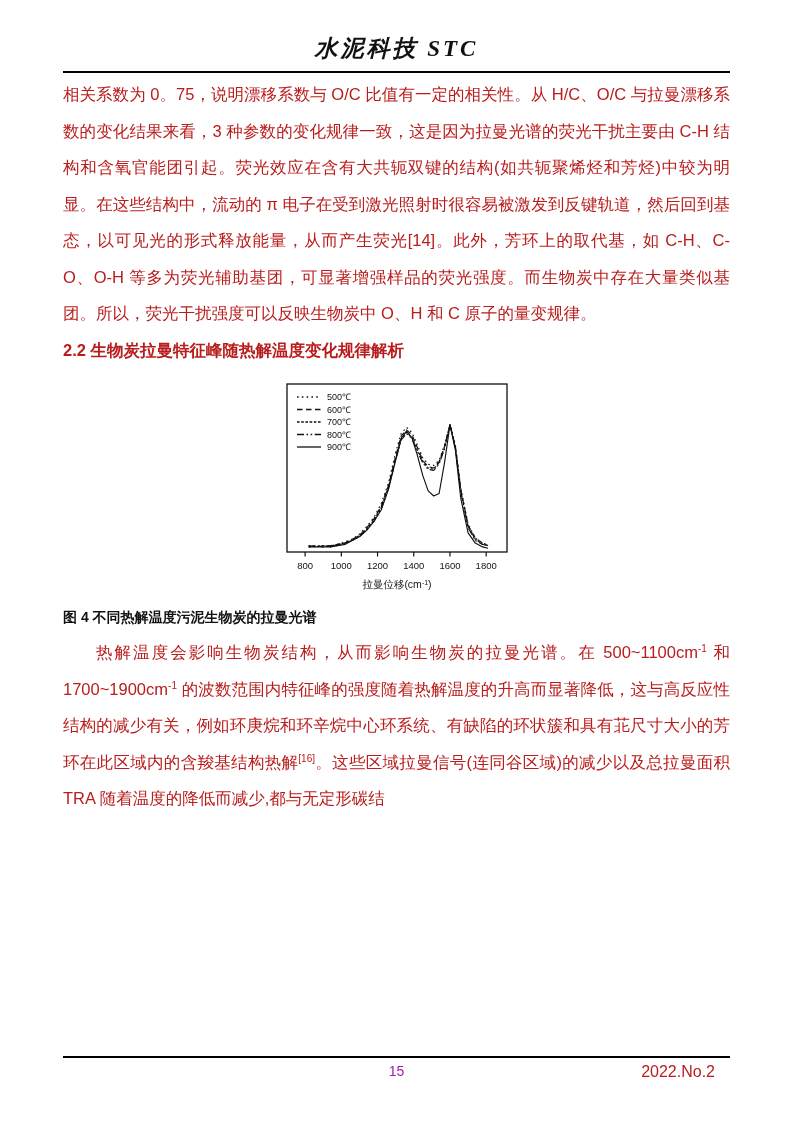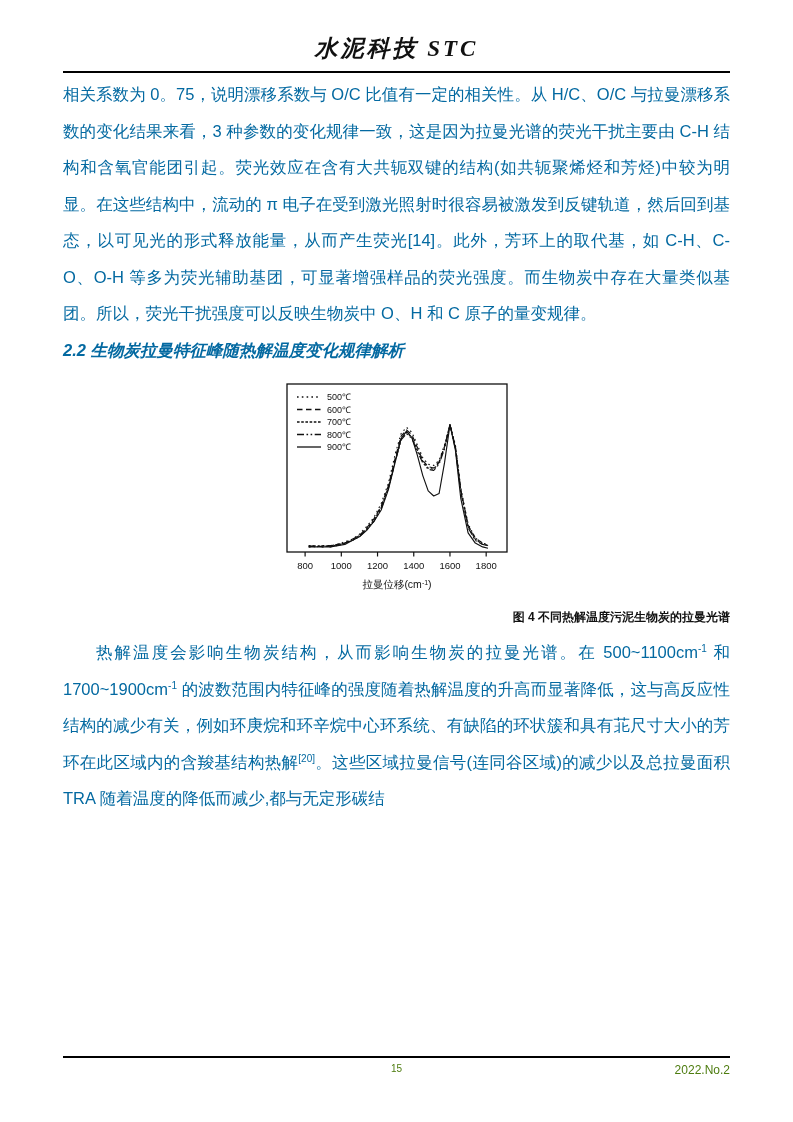--- a/index.html
+++ b/index.html
@@ -17,46 +17,46 @@
   .journal-header { padding-top:34px; text-align:center; }
   .journal-title {
     font-family:"Liberation Serif", serif;
     font-size:23px; font-weight:bold; font-style:italic;
     letter-spacing:3px; line-height:30px; color:#111;
   }
   .header-rule { border-bottom:2.6px solid #000; margin-top:7px; }
   .body-text { margin-top:3px; }
   .body-text p {
     font-size:16.5px; line-height:36.5px;
-    text-align:justify; color:#0369a1;
+    text-align:justify; color:#b91c1c;
   }
   .indent { text-indent:33px; }
   .section-heading {
     font-size:17px; font-weight:bold; line-height:36.5px;
-    color:#111; text-align:left;font-style:italic;
+    color:#111; text-align:left;
   }
   sup { font-size:10px; vertical-align:super; line-height:0; }
   .figure-block { margin-top:8px; text-align:center; }
   .figure-block svg { display:block; margin:0 auto; }
   .figure-caption {
-    font-size:12px; font-weight:bold; line-height:24px;
-    margin-top:2px; text-align:right; color:#111;
+    font-size:14px; font-weight:bold; line-height:24px;
+    margin-top:2px; text-align:left; color:#111;
   }
   .para-after-figure { margin-top:5px; }
   .page-footer {
     position:absolute; left:63px; right:63px; top:1056px;
     border-top:2.2px solid #000; height:30px;
   }
   .footer-page-number {
     position:absolute; left:0; right:0; top:5px;
-    text-align:center; font-size:10px; color:#4d7c0f;
+    text-align:center; font-size:14px; color:#a21caf;
   }
   .footer-issue {
-    position:absolute; right:0; top:5px;
-    font-size:12px; color:#4d7c0f;
+    position:absolute; right:15px; top:5px;
+    font-size:16px; color:#b91c1c;
   }
 </style>
 </head>
 <body>
 
 <div class="page">
   <div class="content">
 
     <div class="journal-header">
       <div class="journal-title">水泥科技 STC</div>
@@ -101,21 +101,21 @@
             <line x1="26" y1="58.5" x2="50" y2="58.5" stroke="#111111" stroke-width="1.3" stroke-dasharray="7 2.5 1.6 2.5 1.6 2.5"></line>
             <text x="56" y="61.7" font-size="9" fill="#111111">800℃</text>
             <line x1="26" y1="71" x2="50" y2="71" stroke="#111111" stroke-width="1.3"></line>
             <text x="56" y="74.2" font-size="9" fill="#111111">900℃</text>
           </g>
         </svg>
       <div class="figure-caption">图 4  不同热解温度污泥生物炭的拉曼光谱</div>
     </div>
 
     <div class="body-text">
-      <p class="indent para-after-figure"><span>热解温度会影响生物炭结构，从而影响生物炭的拉曼光谱。在 500~1100cm</span><sup>-1</sup><span> 和 1700~1900cm</span><sup>-1</sup><span> 的波数范围内特征峰的强度随着热解温度的升高而显著降低，这与高反应性结构的减少有关，例如环庚烷和环辛烷中心环系统、有缺陷的环状簇和具有苝尺寸大小的芳环在此区域内的含羧基结构热解</span><sup>[20]</sup><span>。这些区域拉曼信号(连同谷区域)的减少以及总拉曼面积 TRA 随着温度的降低而减少,都与无定形碳结</span></p>
+      <p class="indent para-after-figure"><span>热解温度会影响生物炭结构，从而影响生物炭的拉曼光谱。在 500~1100cm</span><sup>-1</sup><span> 和 1700~1900cm</span><sup>-1</sup><span> 的波数范围内特征峰的强度随着热解温度的升高而显著降低，这与高反应性结构的减少有关，例如环庚烷和环辛烷中心环系统、有缺陷的环状簇和具有苝尺寸大小的芳环在此区域内的含羧基结构热解</span><sup>[16]</sup><span>。这些区域拉曼信号(连同谷区域)的减少以及总拉曼面积 TRA 随着温度的降低而减少,都与无定形碳结</span></p>
     </div>
   </div>
 
   <div class="page-footer">
     <span class="footer-page-number">15</span>
     <span class="footer-issue">2022.No.2</span>
   </div>
 </div>
 
 </body></html>

